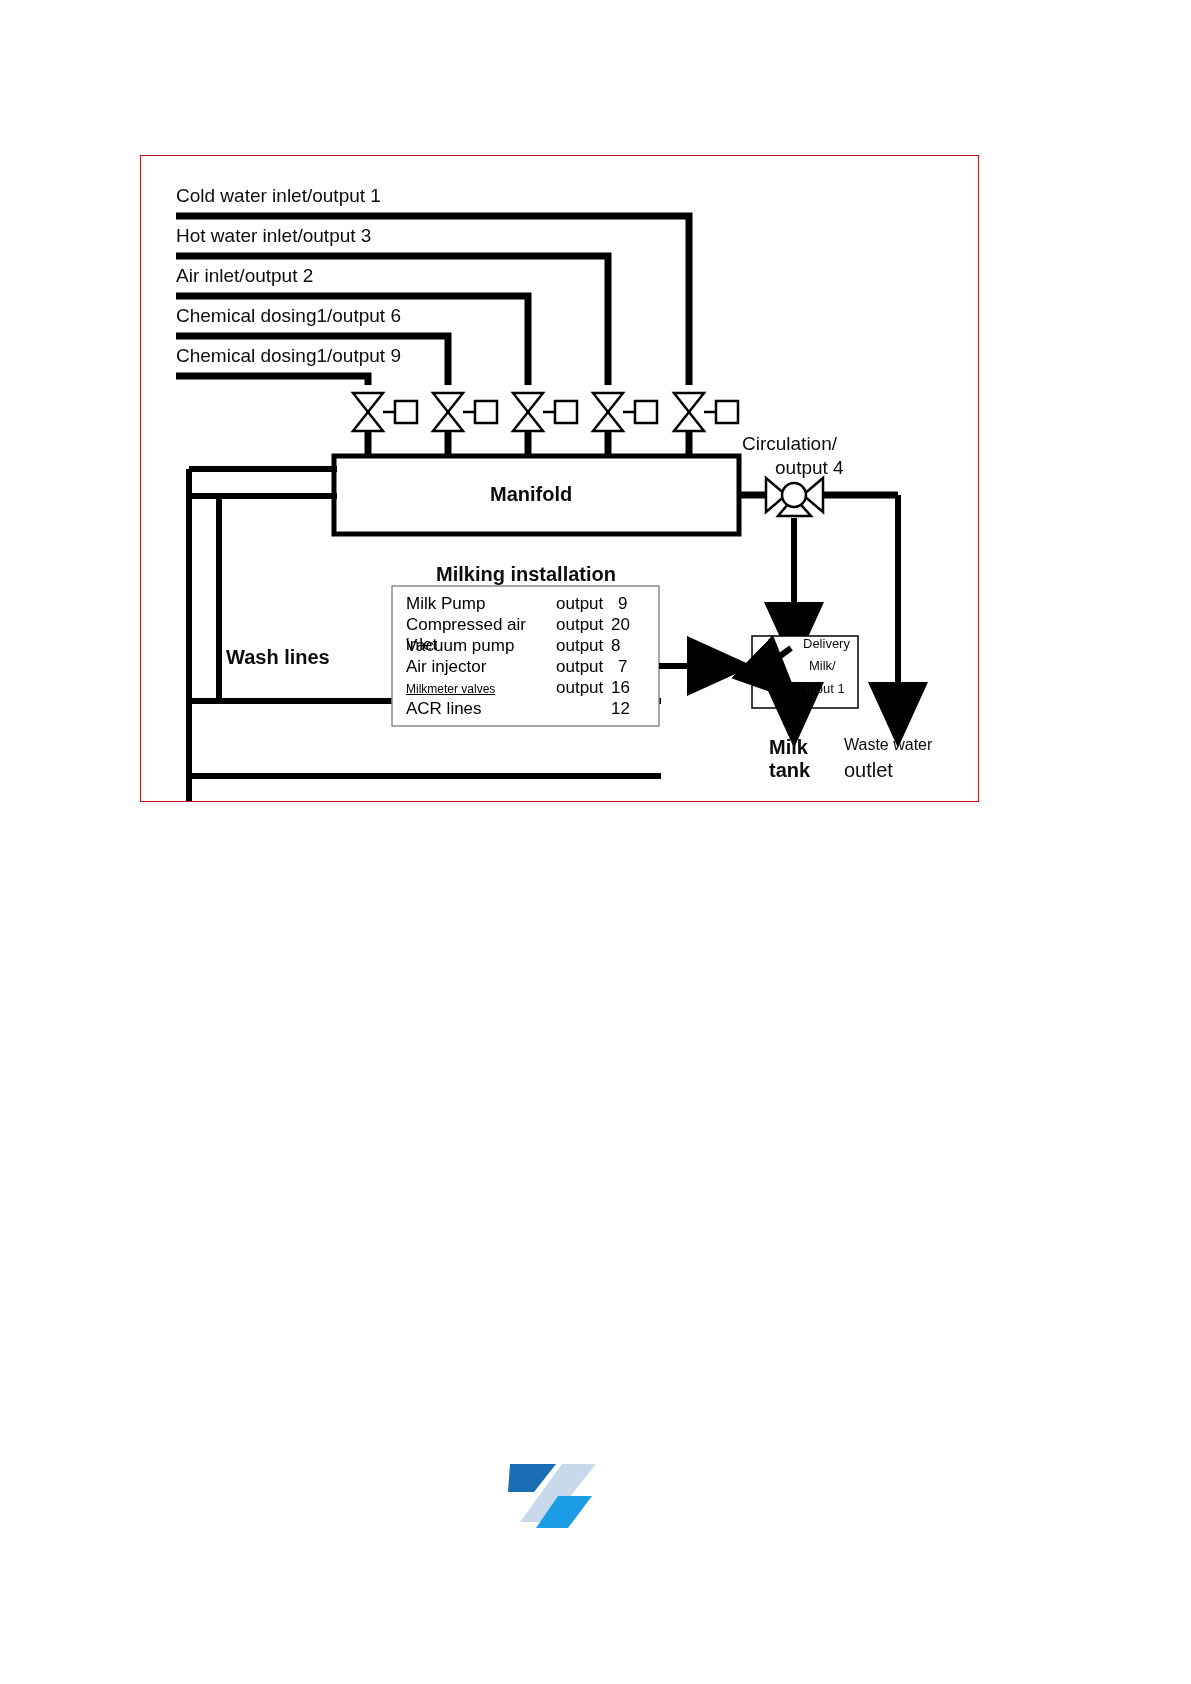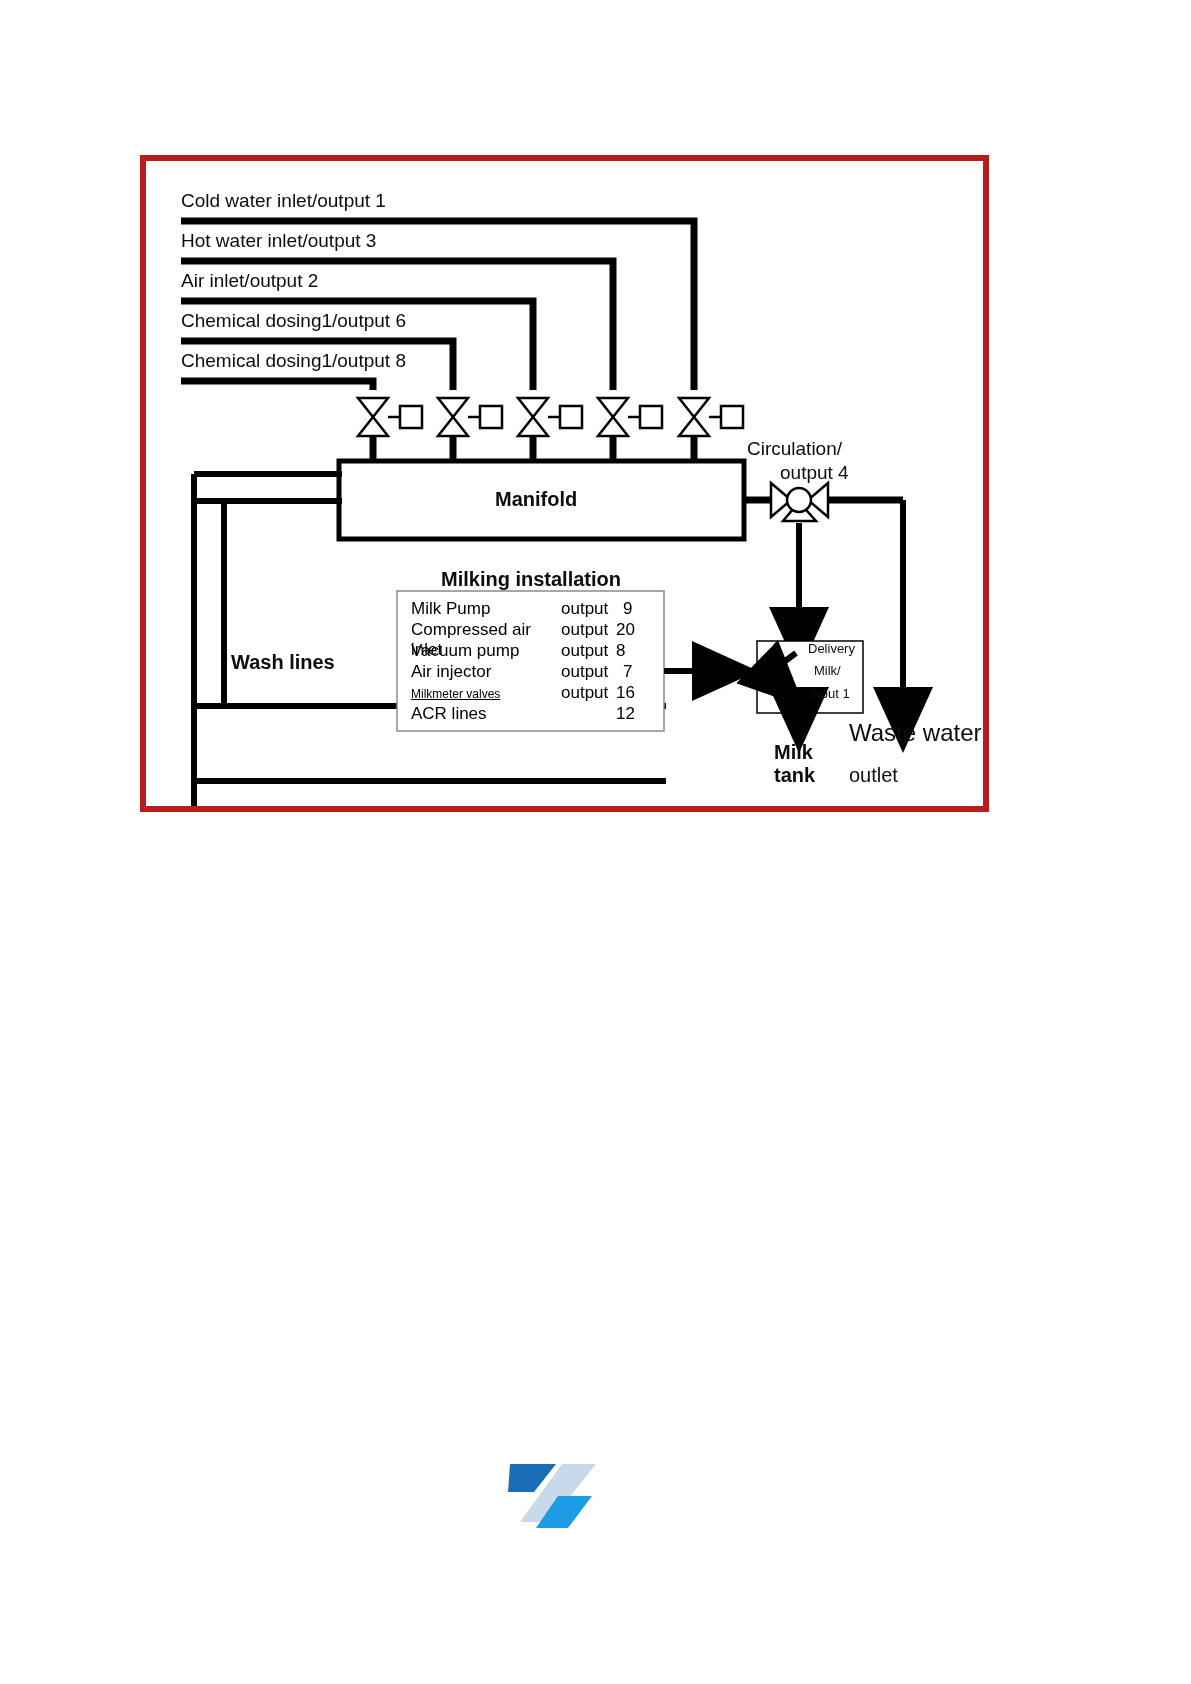--- a/index.html
+++ b/index.html
@@ -1,18 +1,18 @@
 <!DOCTYPE html>
 <html><head>
 <meta charset="utf-8">
 <style>
   html,body{margin:0;padding:0;background:#ffffff;}
   body{width:1191px;height:1684px;position:relative;font-family:"Liberation Sans",sans-serif;color:#000;}
   .page{position:absolute;left:0;top:0;width:1191px;height:1684px;}
-  #diagram-frame{position:absolute;left:140px;top:155px;width:837px;height:645px;border:6px solid #b91c1c;background:#fff;}
+  #diagram-frame{position:absolute;left:140px;top:155px;width:837px;height:645px;border:1px solid #b91c1c;background:#fff;}
   svg{display:block;}
   .lbl{position:absolute;white-space:nowrap;font-size:19px;line-height:1.1;color:#0d0d0d;}
   .lbl-b{font-weight:bold;}
   .logo-wrap{position:absolute;left:504px;top:1452px;width:110px;height:86px;}
 </style>
 </head>
 <body>
 
 <div class="page">
 
@@ -122,21 +122,21 @@
       <path d="M623,512 L650,492" stroke="#000" stroke-width="6" fill="none"></path>
       <path d="M623,512 L650,538" stroke="#000" stroke-width="6" stroke-dasharray="9,7" fill="none" marker-end="url(#arrowSolid)"></path>
 
       <path d="M653,540 L653,580" stroke="#000" stroke-width="6" fill="none" marker-end="url(#arrowSolid)"></path>
     </svg>
 
     <div class="lbl" style="left:35px;top:30px;">Cold water inlet/output 1</div>
     <div class="lbl" style="left:35px;top:70px;">Hot water inlet/output 3</div>
     <div class="lbl" style="left:35px;top:110px;">Air inlet/output 2</div>
     <div class="lbl" style="left:35px;top:150px;">Chemical dosing1/output 6</div>
-    <div class="lbl" style="left:35px;top:190px;">Chemical dosing1/output 8</div>
+    <div class="lbl" style="left:35px;top:190px;">Chemical dosing1/output 9</div>
 
     <div class="lbl lbl-b" style="left:349px;top:327px;font-size:20px;">Manifold</div>
 
     <div class="lbl lbl-b" style="left:85px;top:490px;font-size:20px;">Wash lines</div>
 
     <div class="lbl" style="left:601px;top:278px;">Circulation/</div>
     <div class="lbl" style="left:634px;top:302px;">output 4</div>
 
     <div class="lbl lbl-b" style="left:295px;top:407px;font-size:20px;">Milking installation</div>
 
@@ -173,21 +173,21 @@
       </div>
     </div>
 
     <div class="lbl" style="left:662px;top:481px;font-size:13px;">Delivery</div>
     <div class="lbl" style="left:668px;top:503px;font-size:13px;">Milk/</div>
     <div class="lbl" style="left:664px;top:526px;font-size:13px;">Input 1</div>
 
     <div class="lbl lbl-b" style="left:628px;top:580px;font-size:20px;">Milk</div>
     <div class="lbl lbl-b" style="left:628px;top:603px;font-size:20px;">tank</div>
 
-    <div class="lbl" style="left:703px;top:559px;font-size:24px;">Waste water</div>
+    <div class="lbl" style="left:703px;top:580px;font-size:16px;">Waste water</div>
     <div class="lbl" style="left:703px;top:603px;font-size:20px;">outlet</div>
 
   </div>
 
   <div class="logo-wrap">
     <svg width="110" height="86" viewBox="0 0 110 86">
       <path d="M6,12 L52,12 L30,40 L4,40 z" fill="#1a6fb4"></path>
       <path d="M58,12 L92,12 L46,70 L16,70 z" fill="#c7d9ea"></path>
       <path d="M54,44 L88,44 L64,76 L32,76 z" fill="#1b9ce5"></path>
     </svg>

